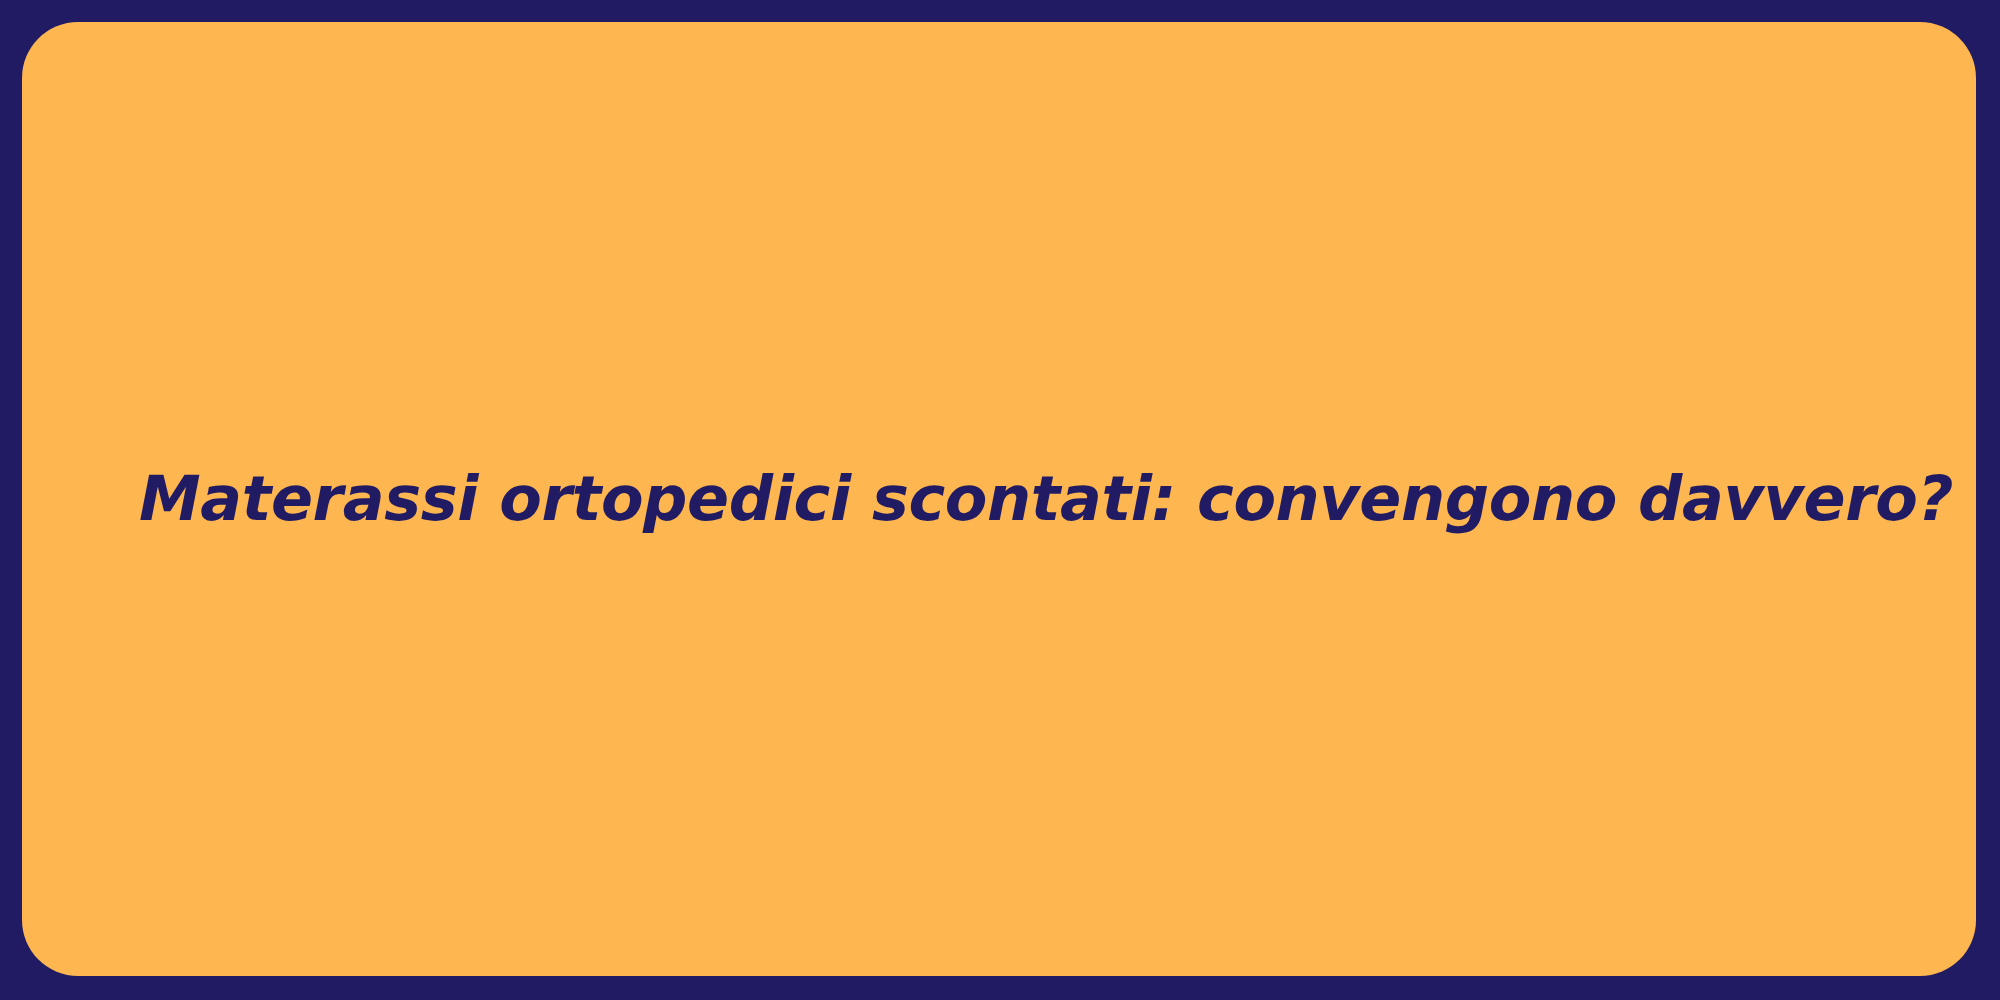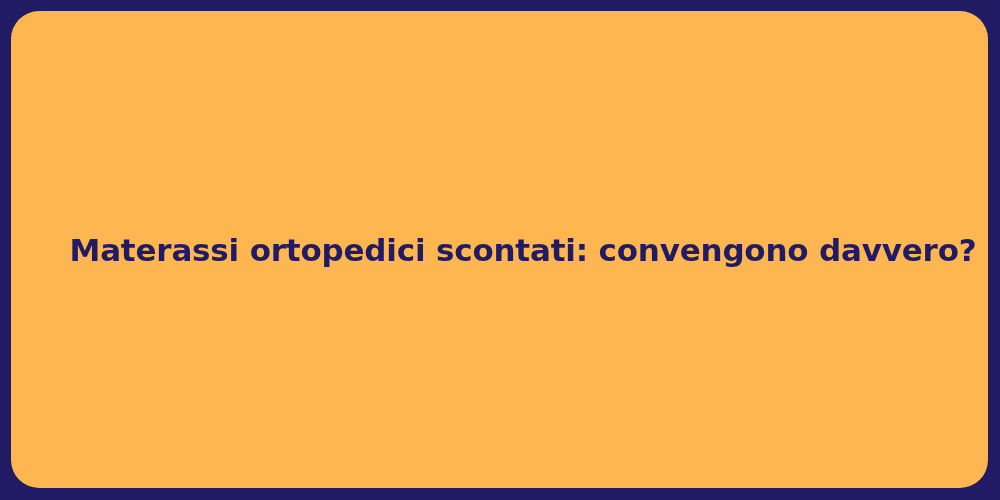--- a/index.html
+++ b/index.html
@@ -47,16 +47,16 @@
     padding: 0 40px;
     max-width: 860px;
     white-space: nowrap;
     transform: translateY(1px);
   }
 </style>
 </head>
 <body>
 
 <div id="card-frame" style="background: rgb(32, 27, 99);">
-  <div id="card-panel" style="background: rgb(253, 182, 80);">
+  <div id="card-panel" style="background: rgb(253, 182, 80); font-style: italic;">
     <h1 id="card-title" style="color: rgb(32, 27, 99);">Materassi ortopedici scontati: convengono davvero?</h1>
   </div>
 </div>
 
 </body></html>

